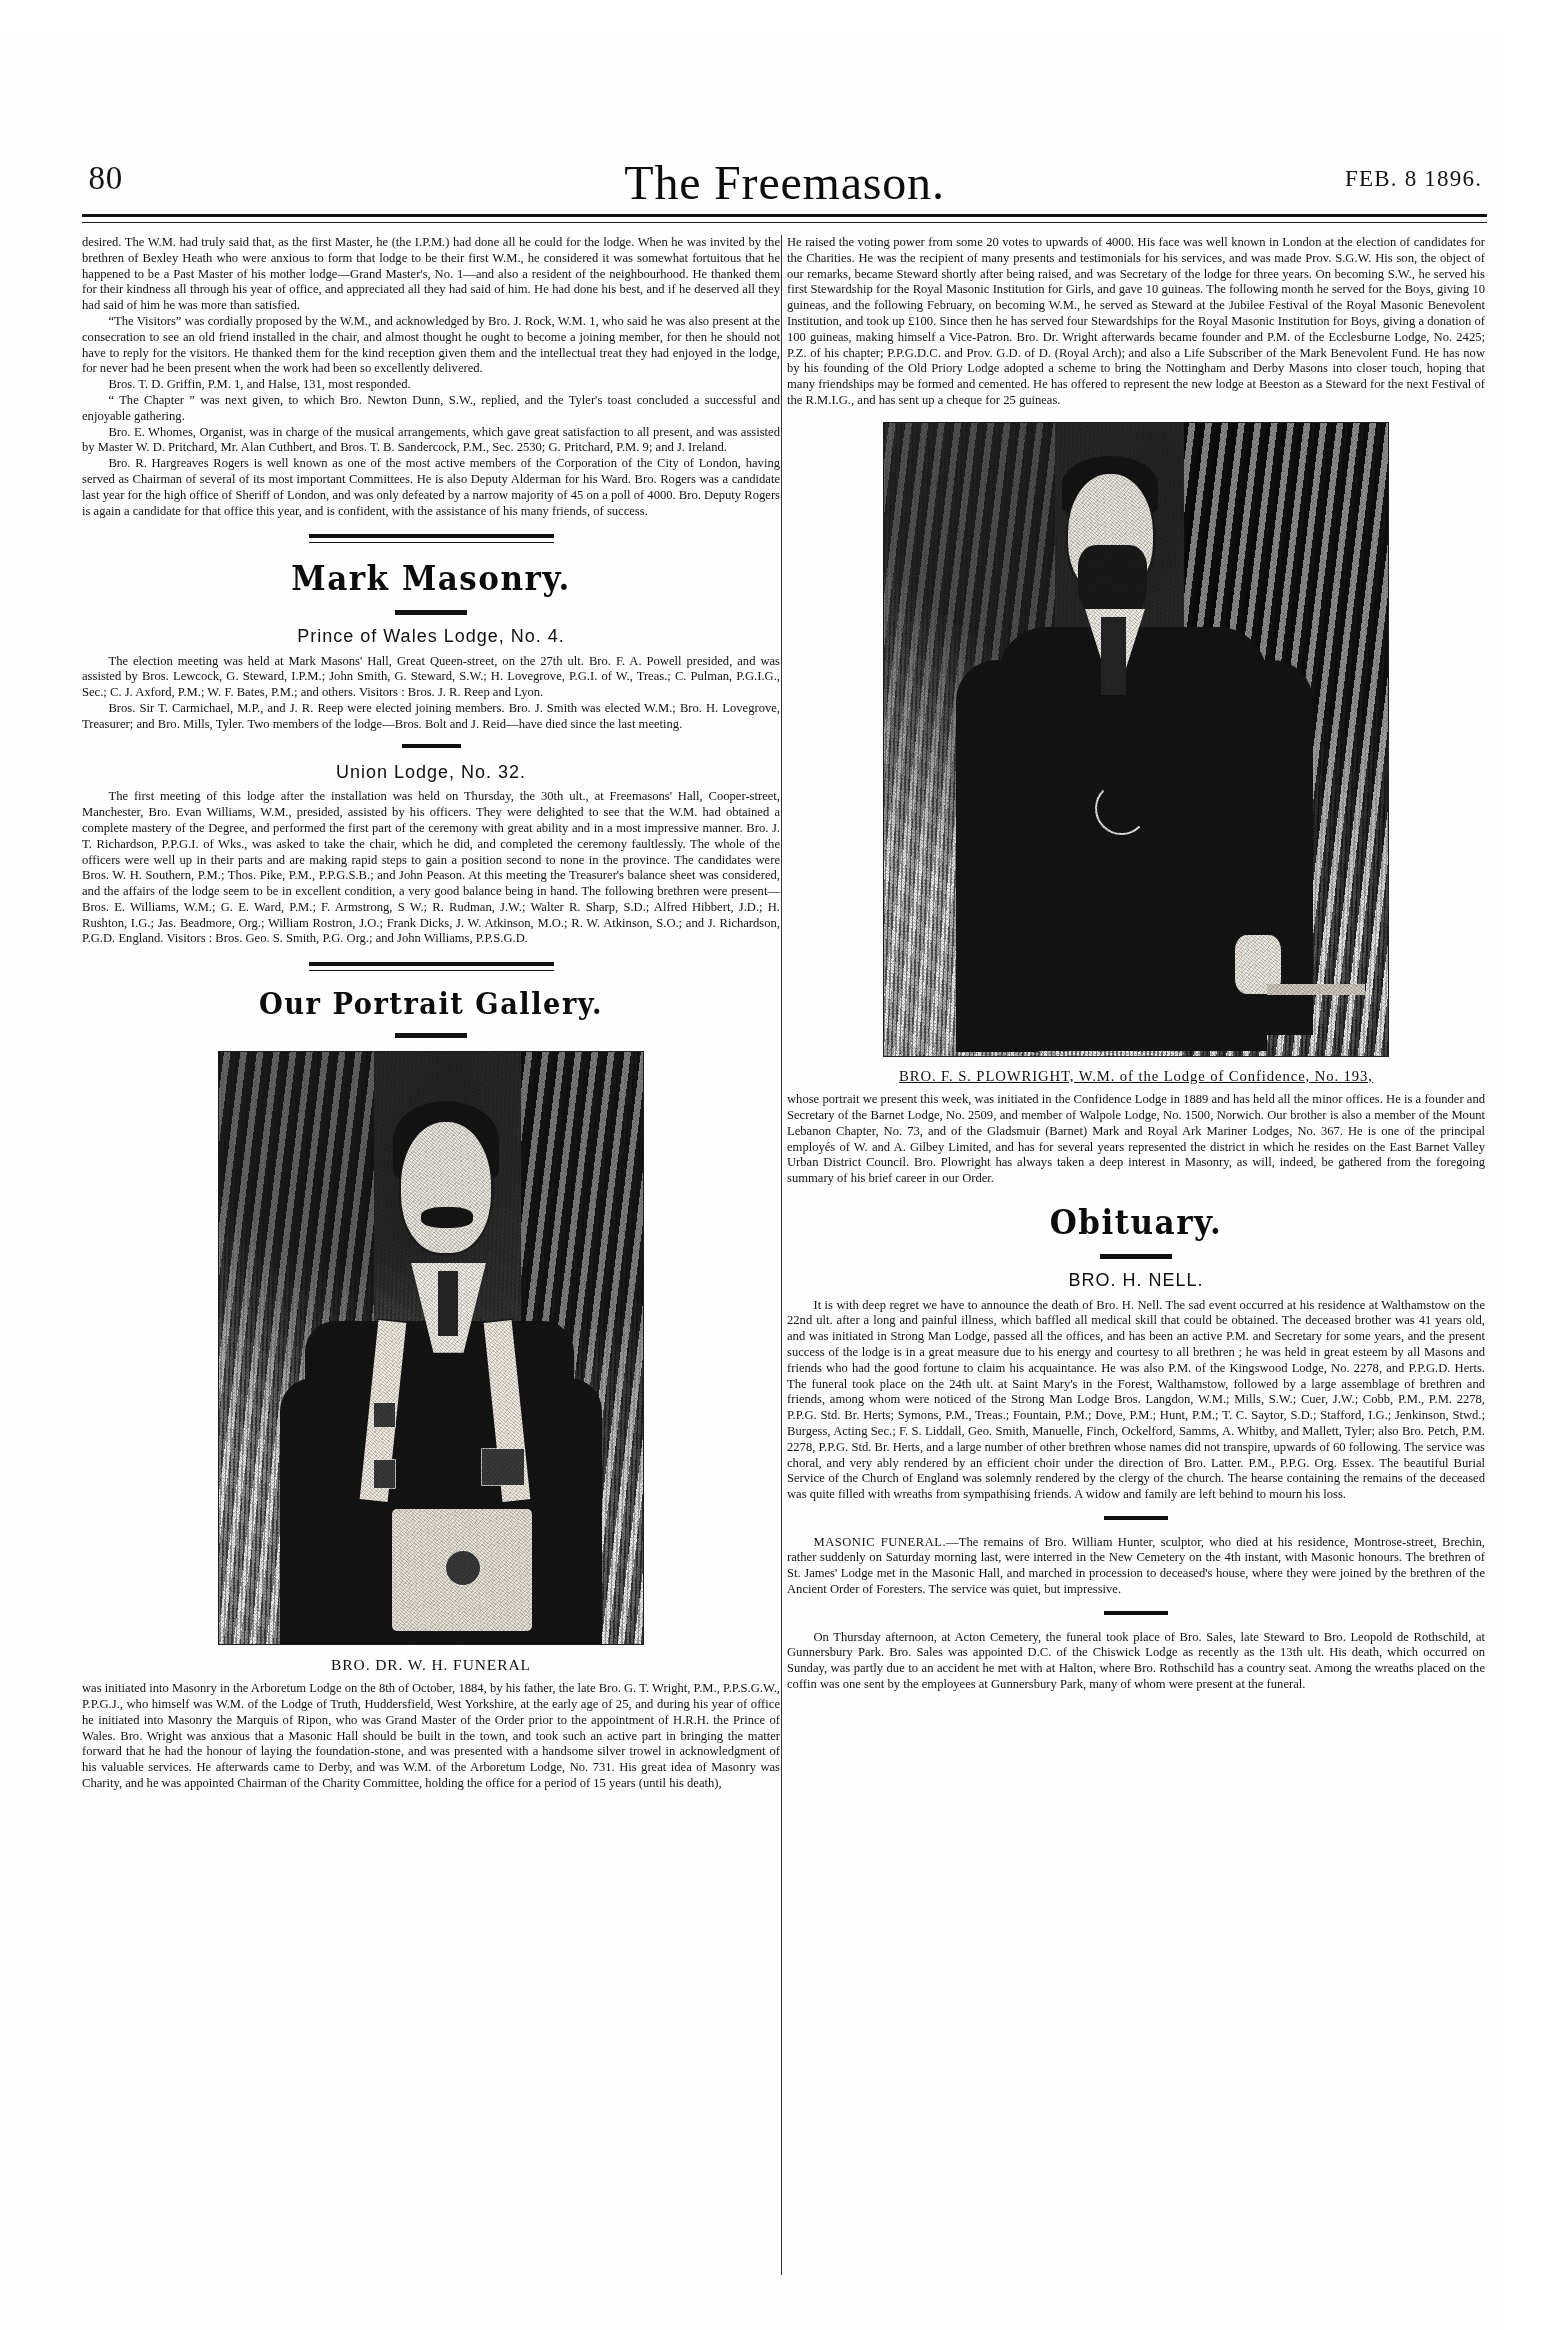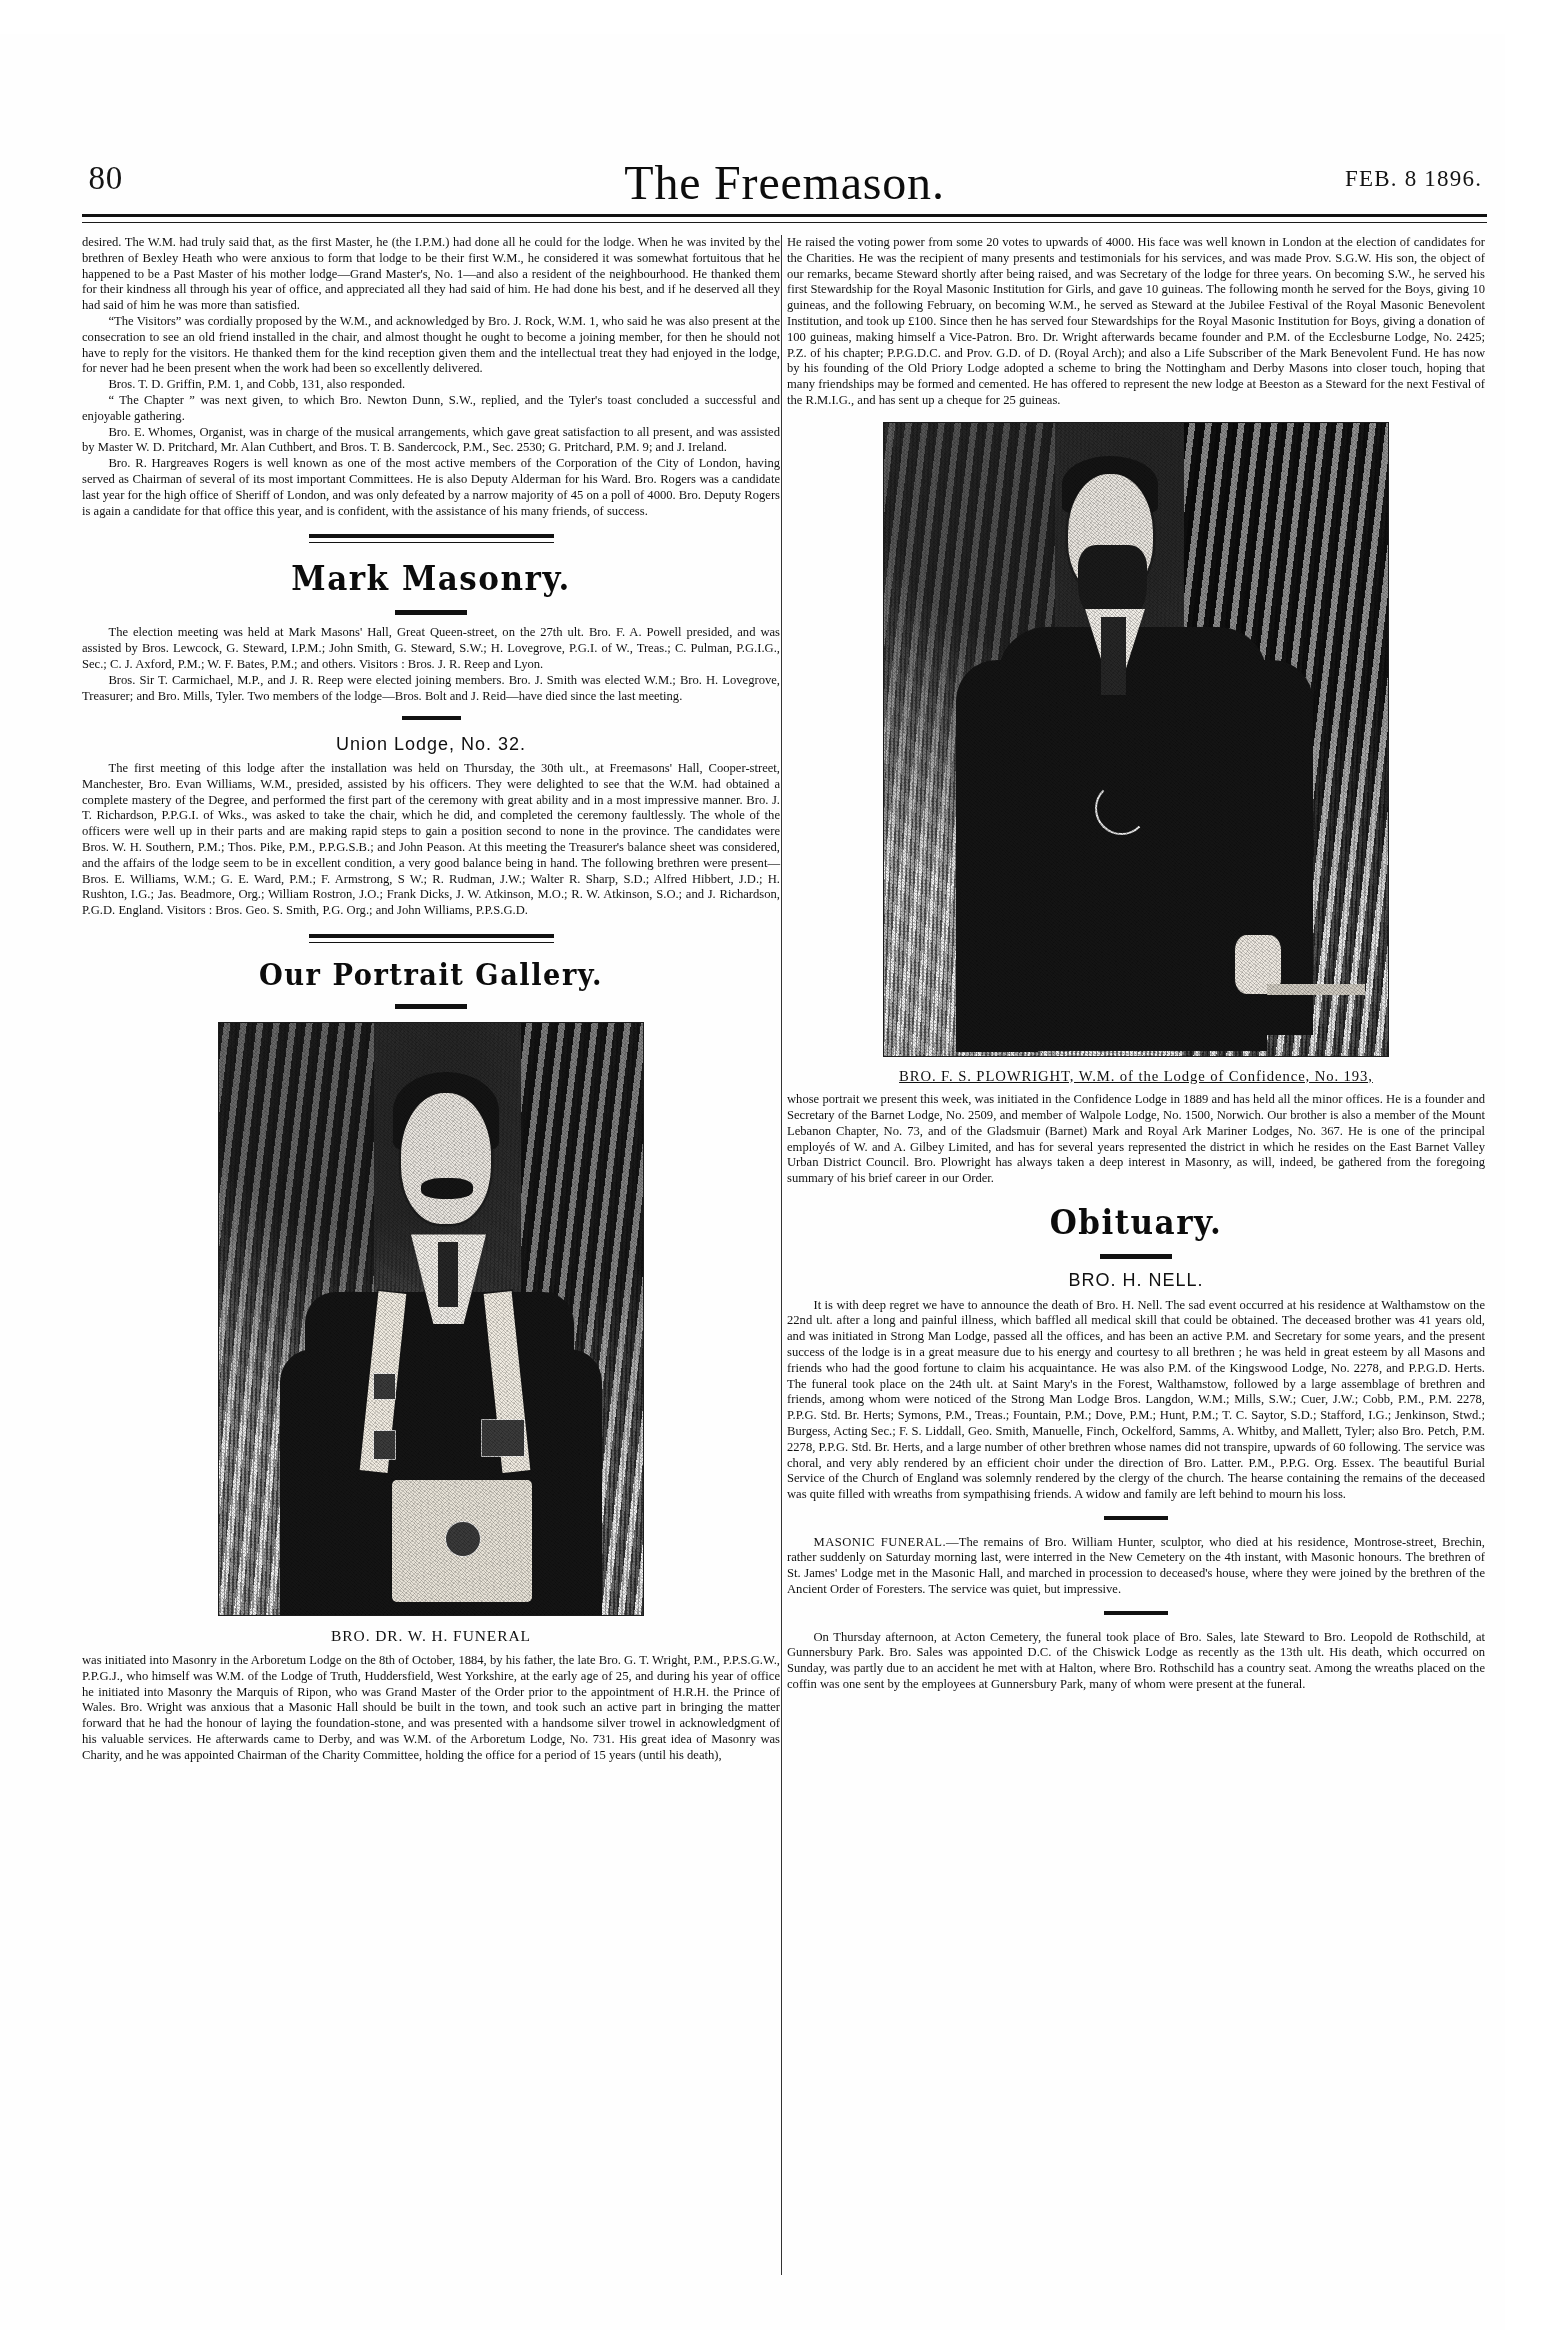--- a/index.html
+++ b/index.html
@@ -277,34 +277,35 @@
   </div>
   <div class="mh-rule"></div>
   <div class="mh-rule2"></div>
 
   <div class="col-divider"></div>
 
   <div class="col col-left">
 
     <p class="noindent">desired.    The W.M. had truly said that, as the first Master, he (the I.P.M.) had done all he could for the lodge.   When he was invited by the brethren of Bexley Heath who were anxious to form that lodge to be their first W.M.,  he considered it was somewhat fortuitous that he happened to be a Past Master of his mother lodge—Grand Master's, No. 1—and also a resident of the neighbourhood.   He thanked them for their kindness all through his year of office, and appreciated all they had said of him.   He had done his best, and if he deserved all they had said of him he was more than satisfied.</p>
     <p>“The Visitors” was cordially proposed by the W.M., and acknowledged by Bro. J. Rock, W.M. 1, who said he was also present at the consecration to see an old friend installed in the chair, and almost thought he ought to become a joining member, for then he should not have to reply for the visitors.  He thanked them for the kind reception given them and the intellectual treat they had enjoyed in the lodge, for never had he been present when the work had been so excellently delivered.</p>
-    <p>Bros. T. D. Griffin, P.M. 1, and Cobb, 131, also responded.</p>
+    <p>Bros. T. D. Griffin, P.M. 1, and Halse, 131, most responded.</p>
     <p>“ The Chapter ” was next given, to which Bro. Newton Dunn, S.W., replied, and the Tyler's toast concluded a successful and enjoyable gathering.</p>
     <p>Bro. E. Whomes, Organist, was in charge of the musical arrangements, which gave great satisfaction to all present, and was assisted by Master W. D. Pritchard, Mr. Alan Cuthbert, and Bros. T. B. Sandercock, P.M., Sec. 2530;  G. Pritchard, P.M. 9;  and J. Ireland.</p>
     <p>Bro. R. Hargreaves Rogers is well known as one of the most active members of the Corporation of the City of London, having served as Chairman of several of its most important Committees.  He is also Deputy Alderman for his Ward.  Bro. Rogers was a candidate last year for the high office of Sheriff of London, and was only defeated by a narrow majority of 45 on a poll of 4000.  Bro. Deputy Rogers is again a candidate for that office this year, and is confident, with the assistance of his many friends, of success.</p>
 
     <div class="rule-double">
       <div class="r1"></div>
       <div class="r2"></div>
     </div>
 
     <p class="blackletter">Mark Masonry.</p>
 
     <div class="rule-short"></div>
 
+    <p class="subhead">Prince of Wales Lodge, No. 4.</p>
     <p>The election meeting was held at Mark Masons' Hall, Great Queen-street, on the 27th ult.   Bro. F. A. Powell presided, and was assisted by Bros. Lewcock, G. Steward, I.P.M.;  John Smith, G. Steward, S.W.;  H. Lovegrove, P.G.I. of W., Treas.;  C. Pulman, P.G.I.G., Sec.;  C. J. Axford, P.M.;  W. F. Bates, P.M.;  and others.  Visitors : Bros. J. R. Reep and Lyon.</p>
     <p>Bros. Sir T. Carmichael, M.P., and J. R. Reep were elected joining members.  Bro. J. Smith was elected W.M.;  Bro. H. Lovegrove, Treasurer;  and Bro. Mills, Tyler.  Two members of the lodge—Bros. Bolt and J. Reid—have died since the last meeting.</p>
 
     <div class="rule-tiny"></div>
 
     <p class="subhead">Union Lodge, No. 32.</p>
     <p>The first meeting of this lodge after the installation was held on Thursday, the 30th ult., at Freemasons' Hall, Cooper-street, Manchester, Bro. Evan Williams, W.M., presided, assisted by his officers.   They were delighted to see that the W.M. had obtained a complete mastery of the Degree, and performed the first part of the ceremony with great ability and in a most impressive manner.  Bro. J. T. Richardson, P.P.G.I. of Wks., was asked to take the chair, which he did, and completed the ceremony faultlessly.  The whole of the officers were well up in their parts and are making rapid steps to gain a position second to none in the province.  The candidates were Bros. W. H. Southern, P.M.;  Thos. Pike, P.M., P.P.G.S.B.;  and John Peason.  At this meeting the Treasurer's balance sheet was considered, and the affairs of the lodge seem to be in excellent condition, a very good balance being in hand.  The following brethren were present—Bros. E. Williams, W.M.;  G. E. Ward, P.M.;  F. Armstrong, S W.;  R. Rudman, J.W.;  Walter R. Sharp, S.D.;  Alfred Hibbert, J.D.;  H. Rushton, I.G.;  Jas. Beadmore, Org.;  William Rostron, J.O.;  Frank Dicks, J. W. Atkinson, M.O.;  R. W. Atkinson, S.O.;  and J. Richardson, P.G.D. England.  Visitors : Bros. Geo. S. Smith, P.G. Org.; and John Williams, P.P.S.G.D.</p>
 
     <div class="rule-double">
       <div class="r1"></div>

